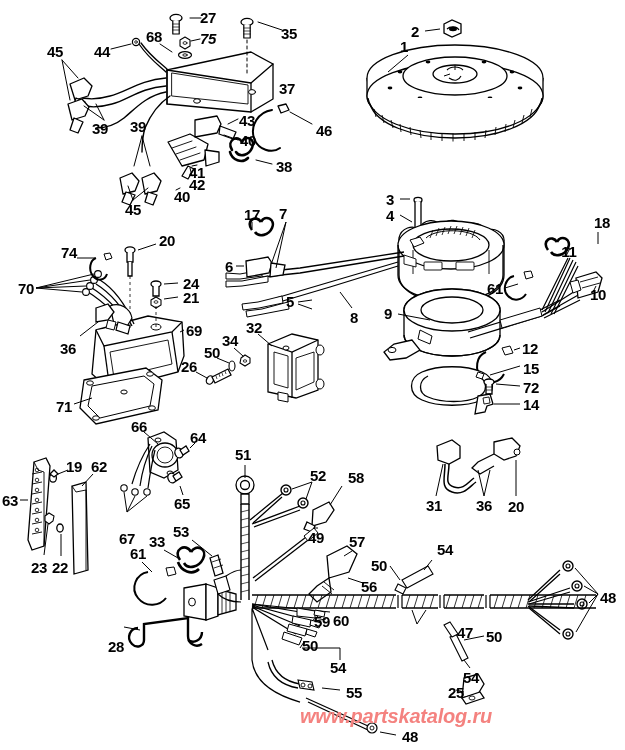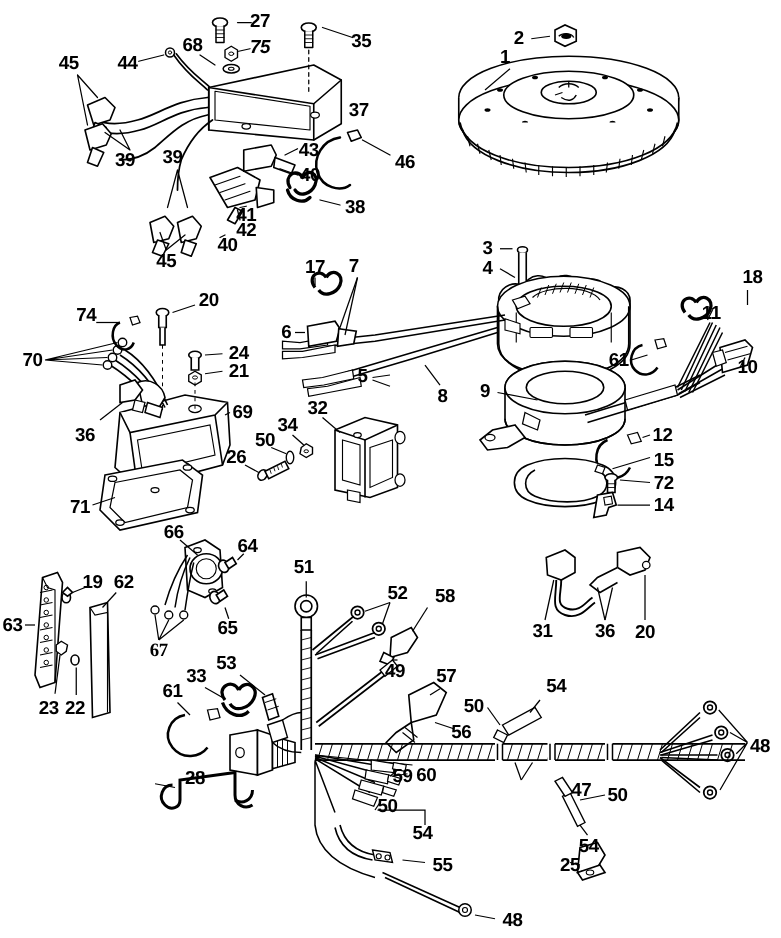--- a/index.html
+++ b/index.html
@@ -669,39 +669,40 @@
       <div class="callout" style="left: 74px; top: 466px;">19</div>
       <div class="callout" style="left: 99px; top: 466px;">62</div>
       <div class="callout" style="left: 243px; top: 454px;">51</div>
       <div class="callout" style="left: 318px; top: 475px;">52</div>
       <div class="callout" style="left: 356px; top: 477px;">58</div>
       <div class="callout" style="left: 10px; top: 500px;">63</div>
       <div class="callout" style="left: 182px; top: 503px;">65</div>
       <div class="callout" style="left: 434px; top: 505px;">31</div>
       <div class="callout" style="left: 484px; top: 505px;">36</div>
       <div class="callout" style="left: 516px; top: 506px;">20</div>
-      <div class="callout" style="left: 127px; top: 521px; font-family: Liberation Serif, serif;">67</div>
+      <div class="callout" style="left: 127px; top: 538px;">67</div>
       <div class="callout" style="left: 316px; top: 537px;">49</div>
       <div class="callout" style="left: 157px; top: 541px;">33</div>
       <div class="callout" style="left: 181px; top: 531px;">53</div>
       <div class="callout" style="left: 39px; top: 567px;">23</div>
       <div class="callout" style="left: 60px; top: 567px;">22</div>
       <div class="callout" style="left: 138px; top: 553px;">61</div>
       <div class="callout" style="left: 357px; top: 541px;">57</div>
       <div class="callout" style="left: 445px; top: 549px;">54</div>
       <div class="callout" style="left: 379px; top: 565px;">50</div>
       <div class="callout" style="left: 608px; top: 597px;">48</div>
       <div class="callout" style="left: 369px; top: 586px;">56</div>
       <div class="callout" style="left: 341px; top: 620px;">60</div>
       <div class="callout" style="left: 322px; top: 621px;">59</div>
       <div class="callout" style="left: 417px; top: 632px; margin-left: 48px;">47</div>
       <div class="callout" style="left: 494px; top: 636px;">50</div>
-      <div class="callout" style="left: 116px; top: 623px; margin-left: 40px;">28</div>
+      <div class="callout" style="left: 116px; top: 646px;">28</div>
       <div class="callout" style="left: 310px; top: 645px;">50</div>
       <div class="callout" style="left: 338px; top: 667px;">54</div>
       <div class="callout" style="left: 471px; top: 677px;">54</div>
       <div class="callout" style="left: 354px; top: 692px;">55</div>
       <div class="callout" style="left: 456px; top: 692px;">25</div>
       <div class="callout" style="left: 410px; top: 736px;">48</div>
     </div>
 
+  <div id="watermark" style="left: 396px; top: 716px; color: rgb(244, 130, 127);">www.partskatalog.ru</div>
 
 </div>
 
 </body></html>

